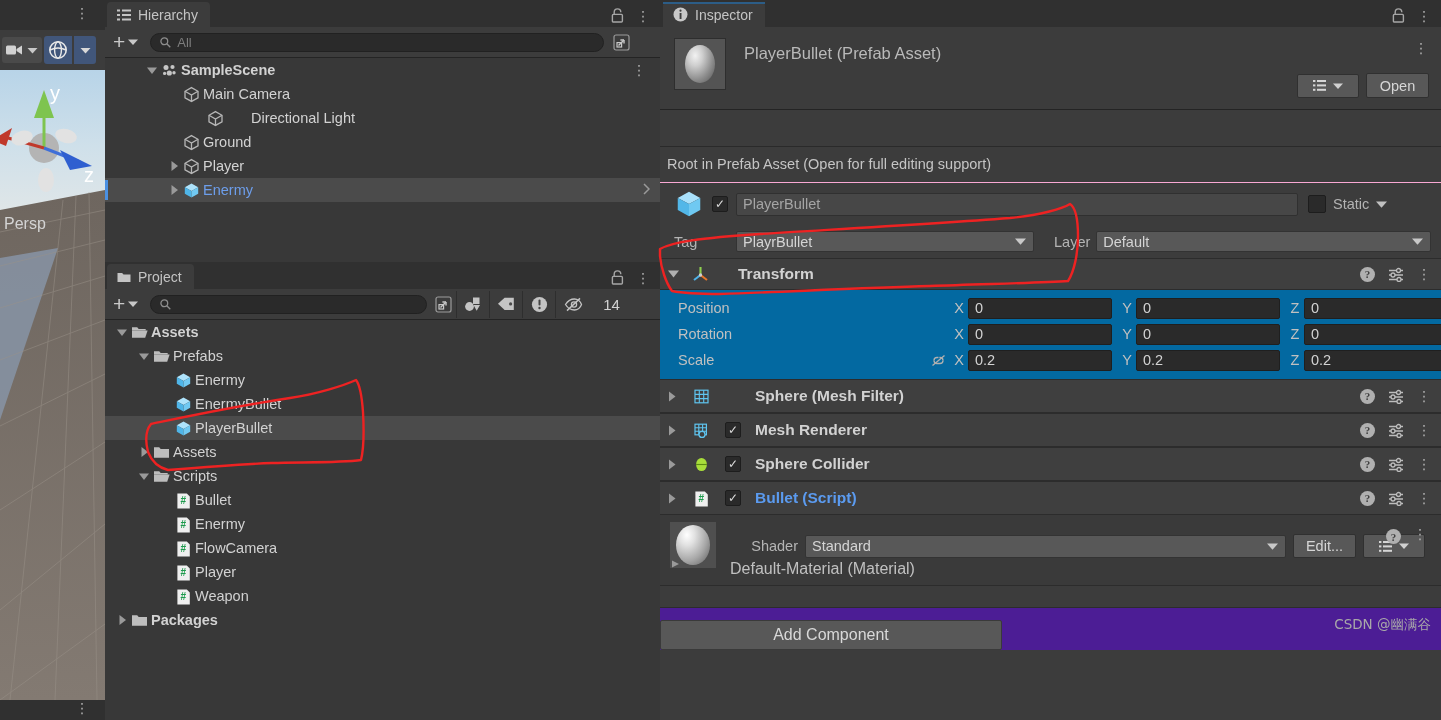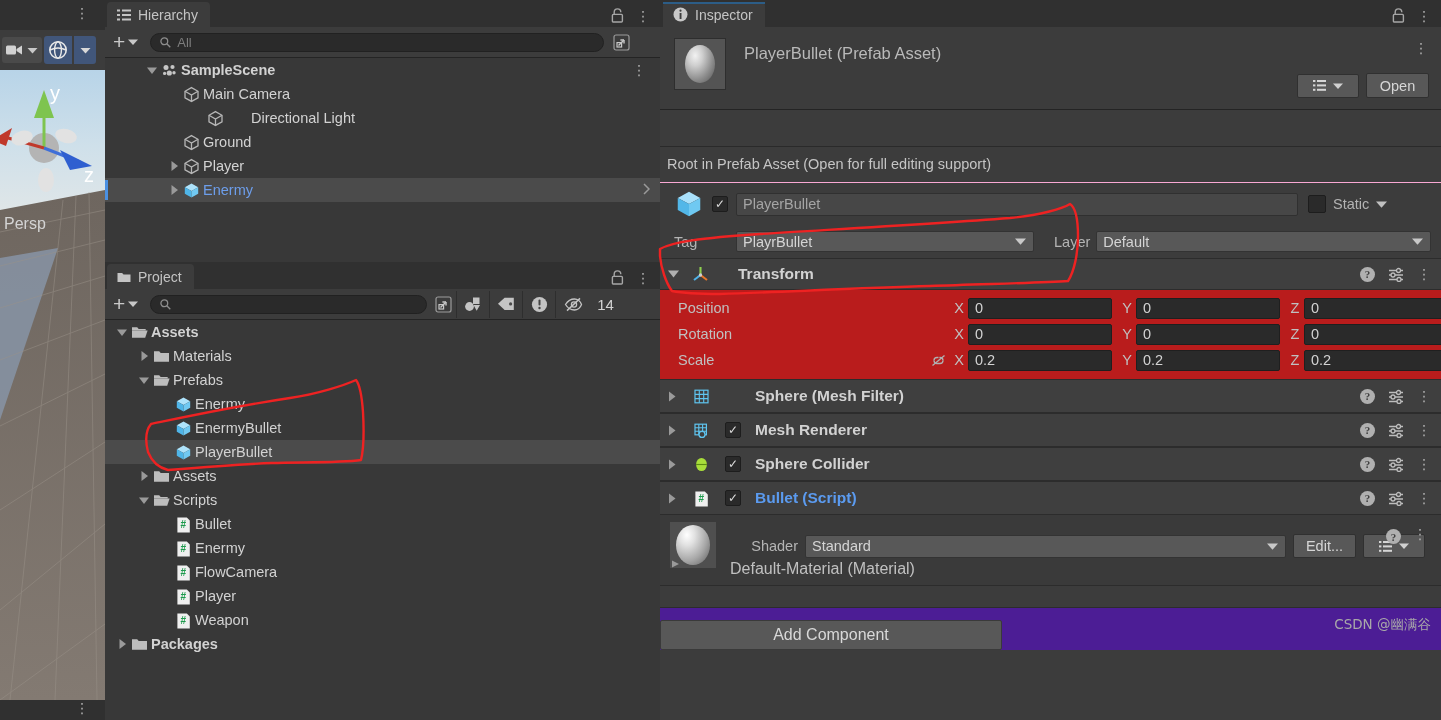--- a/index.html
+++ b/index.html
@@ -139,21 +139,21 @@
   }
   .comp-title { color: #d2d2d2; font-size: 15.5px; font-weight: bold; }
   .comp-title.script { color: #5b9bf0; }
   .comp-right { margin-left: auto; display: flex; align-items: center; gap: 13px; }
   .help-i {
     width: 15px; height: 15px; border-radius: 50%;
     background: #b0b0b0; color: #3f3f3f; font-size: 11px;
     font-weight: bold; display: flex; align-items: center;
     justify-content: center; font-family: "Liberation Serif", serif;
   }
-  .xform-body { background: #b91c1c; padding: 5px 0 6px 0; }
+  .xform-body { background: #0369a1; padding: 5px 0 6px 0; }
   .xrow { height: 26px; display: flex; align-items: center; padding-left: 18px; }
   .xname { color: #c0c0c0; font-size: 14.5px; width: 272px; flex: none; }
   .axis { color: #c0c0c0; font-size: 14.5px; width: 18px; text-align: center; flex: none; }
   .numfield {
     height: 21px; width: 144px; background: #2a2a2a;
     border: 1px solid #1f1f1f; border-radius: 2px;
     color: #d3d3d3; font-size: 14.5px;
     display: flex; align-items: center; padding: 0 6px; flex: none;
   }
   .mat-block { background: #3a3a3a; padding: 8px 10px 10px 10px; position: relative; }
@@ -441,21 +441,21 @@
           <circle cx="13.6" cy="6.9" r="1.6" fill="#4a4a4a"></circle>
         </svg>
       </div>
       <div class="sq-btn" style="border-left:1px solid #2e2e2e;width:33px;height:27px;">
         <svg width="17" height="17" viewBox="0 0 17 17">
           <circle cx="8.5" cy="8.5" r="7.6" fill="#c4c4c4"></circle>
           <rect x="7.5" y="3.6" width="2" height="6" rx="1" fill="#434343"></rect>
           <circle cx="8.5" cy="12" r="1.2" fill="#434343"></circle>
         </svg>
       </div>
-      <div class="sq-btn" style="border-left:1px solid #2e2e2e;width:auto;padding:0 8px;height:27px;gap:14px;">
+      <div class="sq-btn" style="border-left:1px solid #2e2e2e;width:auto;padding:0 8px;height:27px;gap:20px;">
         <svg width="19" height="15" viewBox="0 0 19 15">
           <path d="M1.5 7.5 C4 3.5 8 2 10.5 2 C13.5 2 16.5 4.5 17.5 7.5 C16.5 10.5 13.5 13 10.5 13 C8 13 4 11.5 1.5 7.5 Z" fill="none" stroke="#c4c4c4" stroke-width="1.3"></path>
           <circle cx="10" cy="7.5" r="2.6" fill="none" stroke="#c4c4c4" stroke-width="1.3"></circle>
           <path d="M3 13.6 L16 1.4" stroke="#c4c4c4" stroke-width="1.5"></path>
         </svg>
         <span style="color:#d2d2d2;font-size:15px;">14</span>
       </div>
     </div>
 
     <div class="tree" style="height:400px;" id="proj-tree">
@@ -465,33 +465,20 @@
               <path d="M0 0.5 L10 0.5 L5 7 Z" fill="#9a9a9a"></path>
             </svg>
           </span>
           <span class="ticon">
             <svg width="17" height="17" viewBox="0 0 17 17">
               <path d="M1 3.2 h5.2 l1.5 1.8 h7 v1.4 h-13.7 z" fill="#bdbdbd"></path>
               <path d="M1 6.6 h15.6 l-2.4 7.2 h-13.2 z" fill="#bdbdbd"></path>
             </svg>
           </span>
           <span class="tlabel" style="font-weight: bold;">Assets</span>
-        </div>
-        <div class="trow" style="height: 24px; padding-left: 32px;">
-          <span class="tarrow">
-            <svg width="7" height="10" viewBox="0 0 7 10">
-              <path d="M0.5 0 L0.5 10 L7 5 Z" fill="#9a9a9a"></path>
-            </svg>
-          </span>
-          <span class="ticon">
-            <svg width="17" height="17" viewBox="0 0 17 17">
-              <path d="M1 3.2 h5.2 l1.5 1.8 h8.3 v8.8 h-15 z" fill="#bdbdbd"></path>
-            </svg>
-          </span>
-          <span class="tlabel">Materials</span>
         </div>
         <div class="trow" style="height: 24px; padding-left: 32px;">
           <span class="tarrow">
             <svg width="10" height="7" viewBox="0 0 10 7">
               <path d="M0 0.5 L10 0.5 L5 7 Z" fill="#9a9a9a"></path>
             </svg>
           </span>
           <span class="ticon">
             <svg width="17" height="17" viewBox="0 0 17 17">
               <path d="M1 3.2 h5.2 l1.5 1.8 h7 v1.4 h-13.7 z" fill="#bdbdbd"></path>

